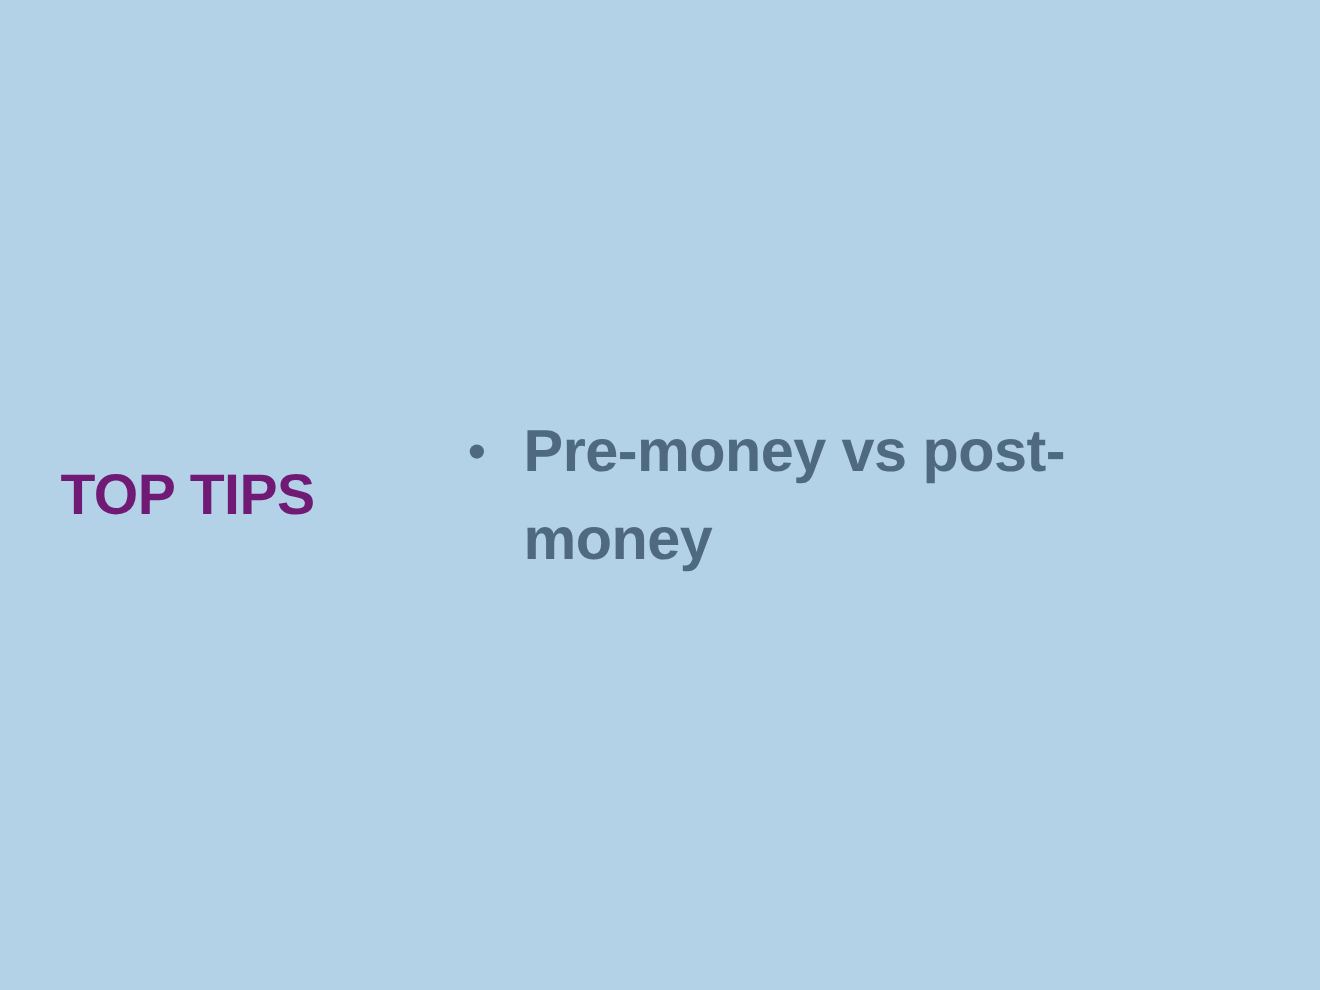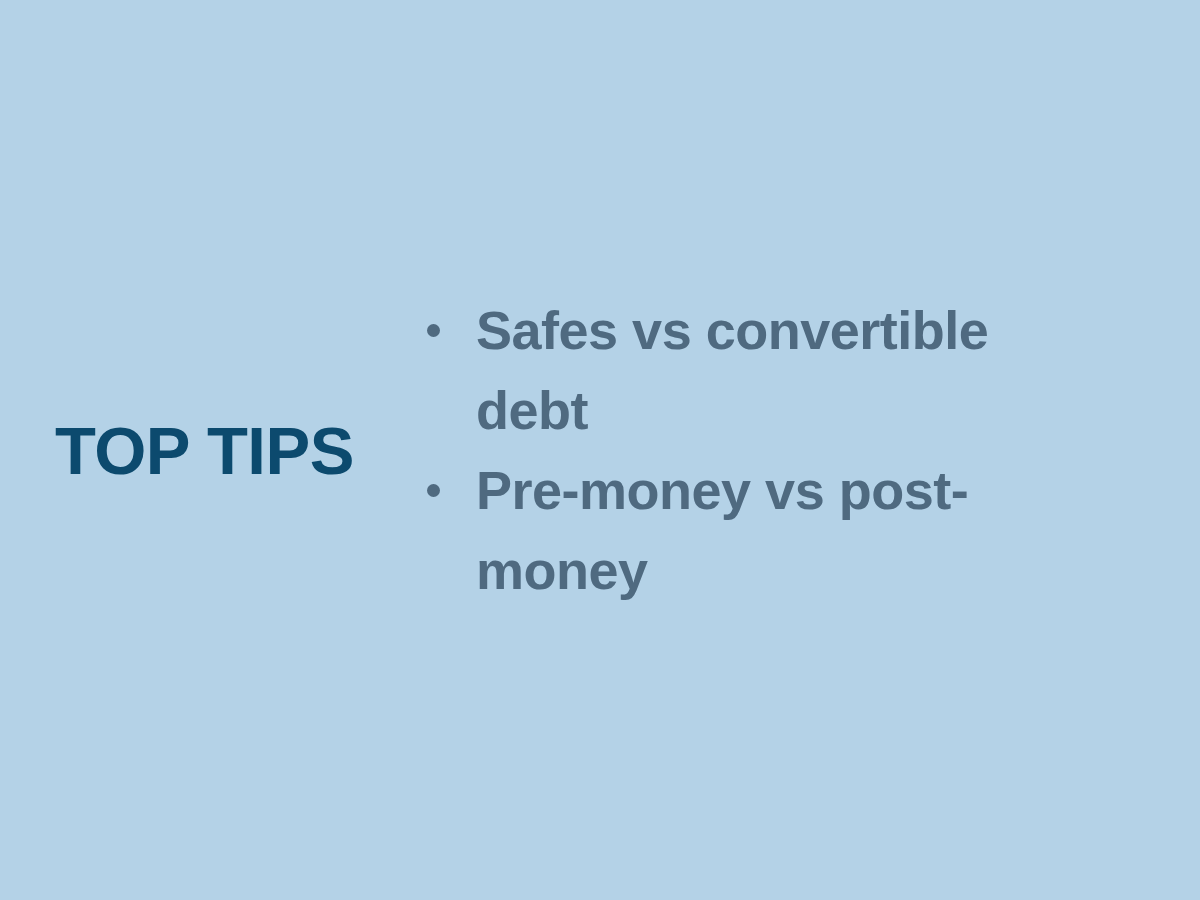--- a/index.html
+++ b/index.html
@@ -25,25 +25,25 @@
     position: absolute;
     left: 55px;
     top: 0;
     height: 900px;
     width: 340px;
     display: flex;
     align-items: center;
     justify-content: flex-start;
   }
   #page-title {
-    font-size: 67px;
+    font-size: 52px;
     font-weight: 700;
     line-height: 1.0;
     letter-spacing: -0.5px;
-    color: #0c4a6e;
+    color: #701a75;
     white-space: nowrap;
     margin: 0;
   }
   
   #bullet-block {
     position: absolute;
     left: 425px;
     top: 0;
     height: 900px;
     width: 620px;
@@ -86,24 +86,20 @@
 
 <div id="slide">
 
   <div id="title-block">
     <h1 id="page-title">TOP TIPS</h1>
   </div>
 
   <div id="bullet-block">
     <ul class="tips-list">
 
-      <li class="tip-item">
-        <span class="bullet-dot"></span>
-        <span class="tip-text">Safes vs convertible debt</span>
-      </li>
 
       <li class="tip-item">
         <span class="bullet-dot"></span>
         <span class="tip-text">Pre-money vs post-money</span>
       </li>
 
 
     </ul>
   </div>
 

